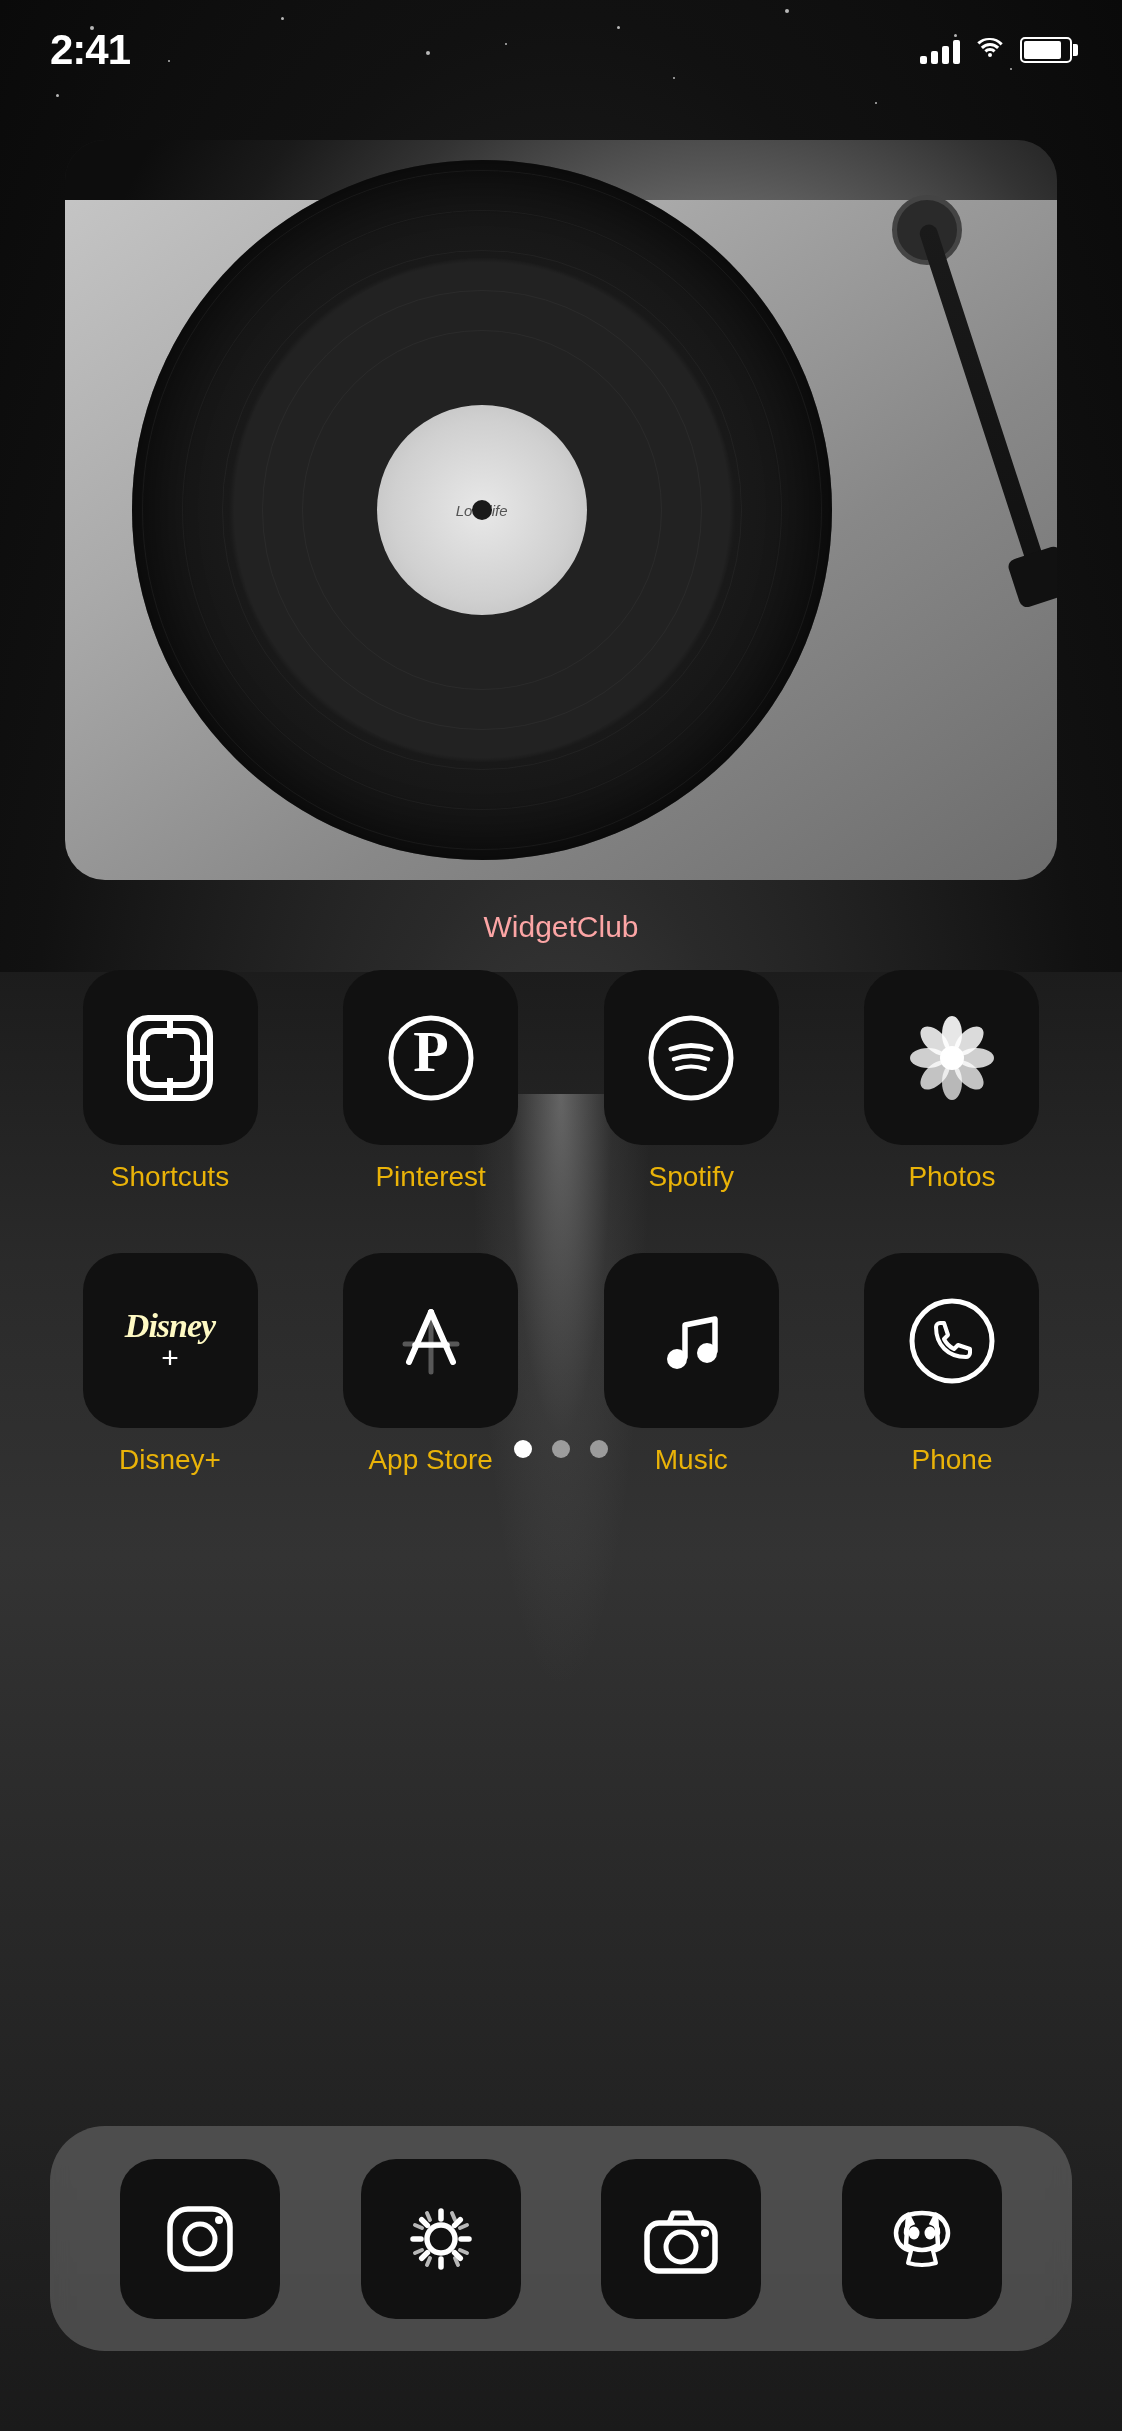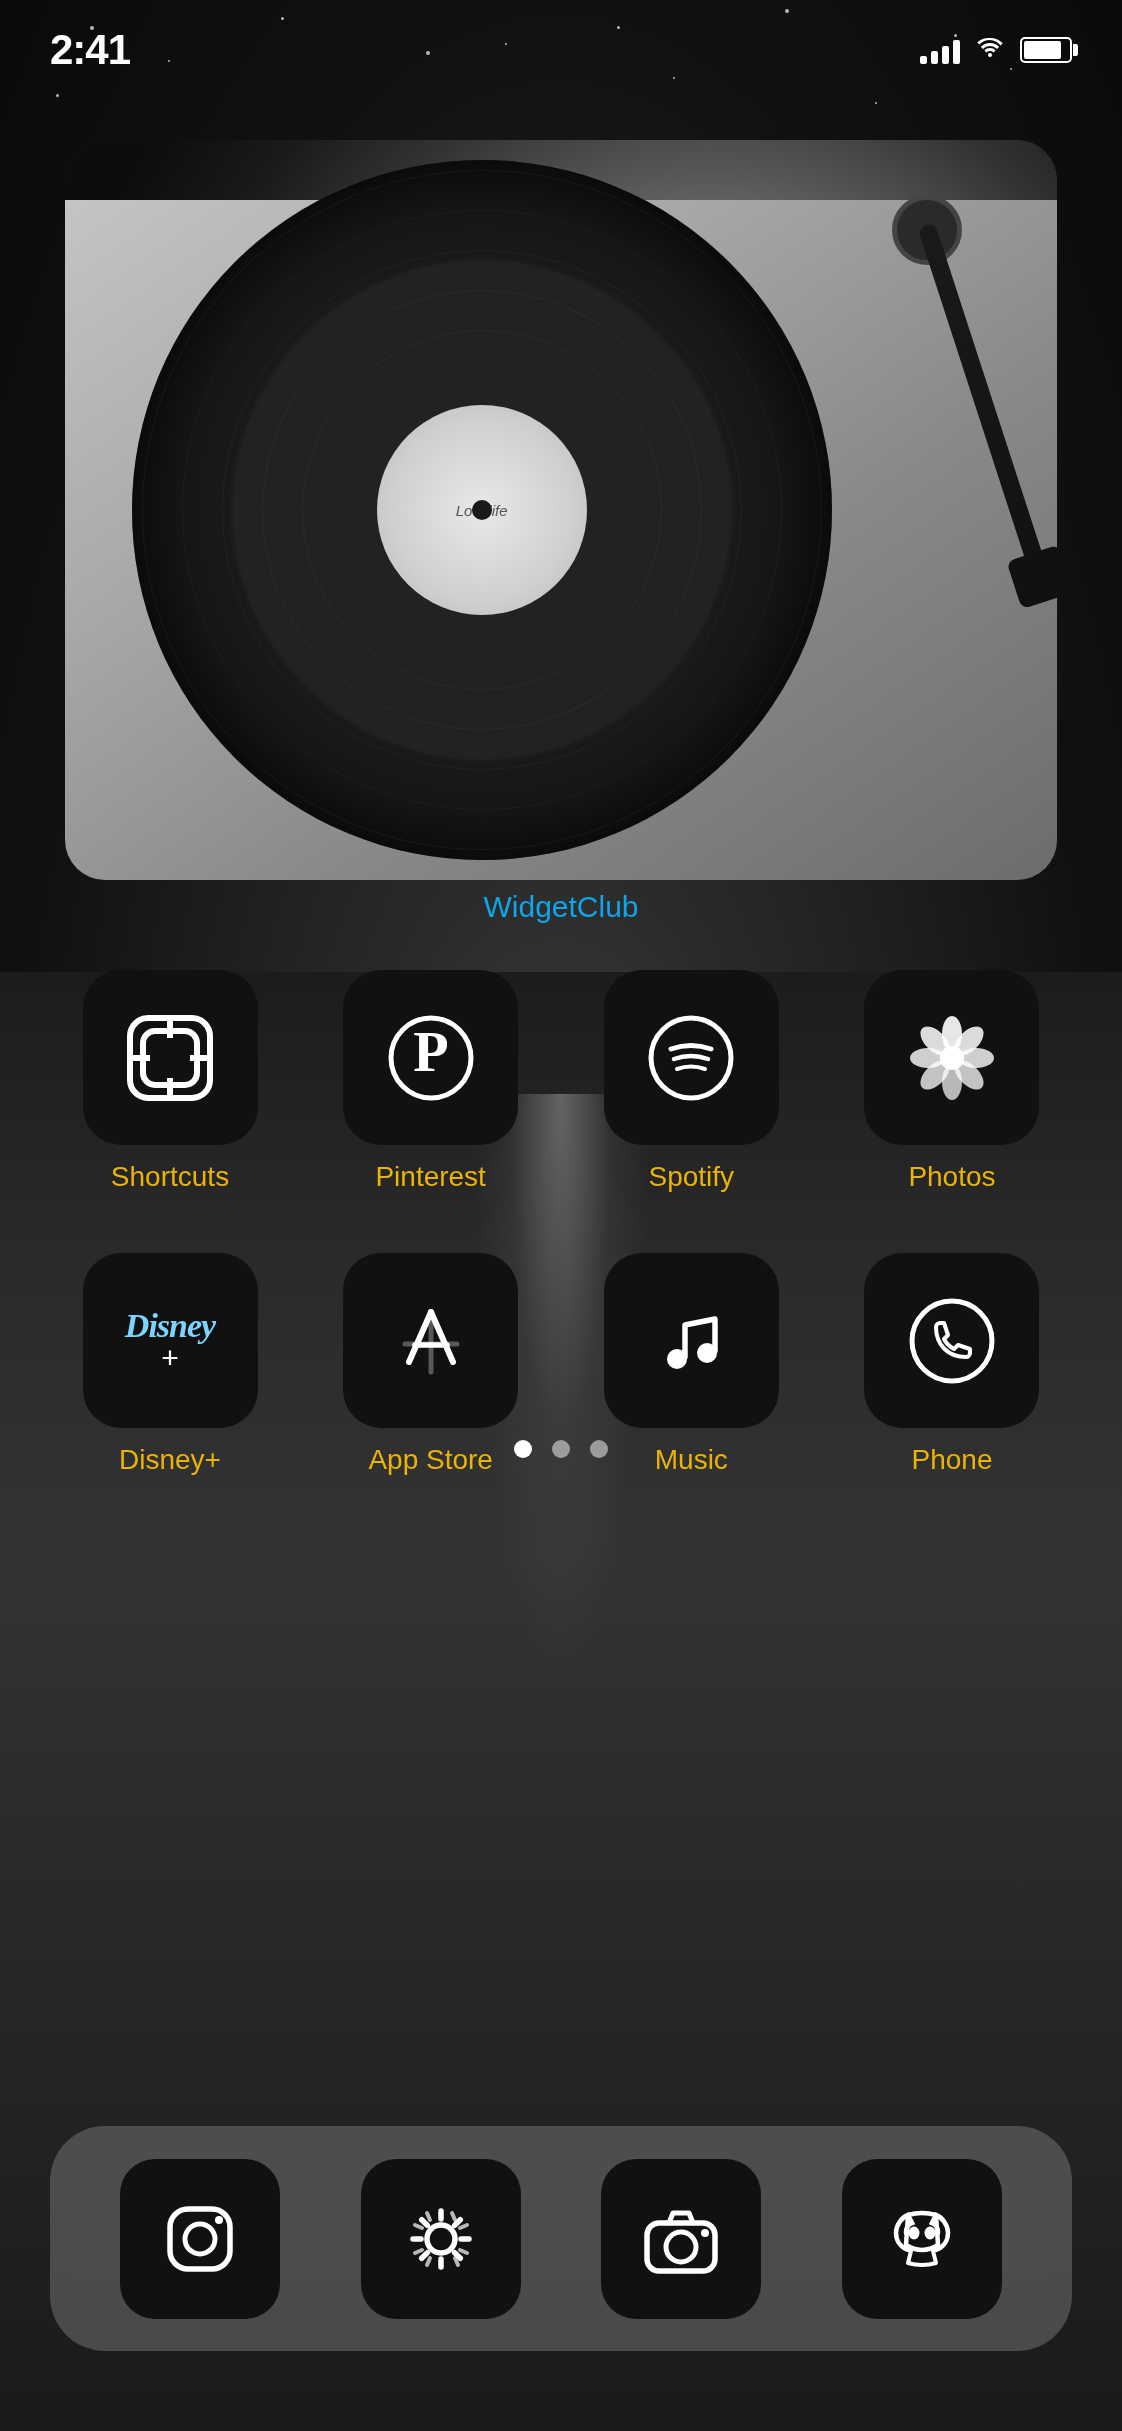--- a/index.html
+++ b/index.html
@@ -155,24 +155,24 @@
     .vinyl-widget {
       width: 100%;
       height: 100%;
       position: relative;
       background: radial-gradient(circle at 65% 45%, #b0b0b0 0%, #888 20%, #555 40%, #333 55%, #1a1a1a 70%, #0d0d0d 85%);
     }
 
     
     .widget-club-label {
       position: absolute;
-      top: 890px;
+      top: 910px;
       left: 50%;
       transform: translateX(-50%);
-      color: #0ea5e9;
+      color: #fca5a5;
       font-size: 30px;
       font-weight: 400;
       z-index: 10;
       white-space: nowrap;
     }
 
     
     .app-grid {
       position: absolute;
       top: 970px;
@@ -403,21 +403,21 @@
       <span class="app-label">Photos</span>
     </div>
 
   </div>
 
   <div class="app-row">
 
     <div class="app-item">
       <div class="app-icon">
         <div style="display:flex;flex-direction:column;align-items:center;">
-          <span style="color:#7dd3fc;font-size:34px;font-weight:700;font-style:italic;font-family:Georgia,serif;letter-spacing:-1px;line-height:1;">Disney</span>
+          <span style="color:#fef9c3;font-size:34px;font-weight:700;font-style:italic;font-family:Georgia,serif;letter-spacing:-1px;line-height:1;">Disney</span>
           <div style="display:flex;align-items:center;gap:4px;">
             <span style="color:white;font-size:30px;font-weight:300;line-height:1;">+</span>
           </div>
         </div>
       </div>
       <span class="app-label">Disney+</span>
     </div>
 
     <div class="app-item">
       <div class="app-icon">

